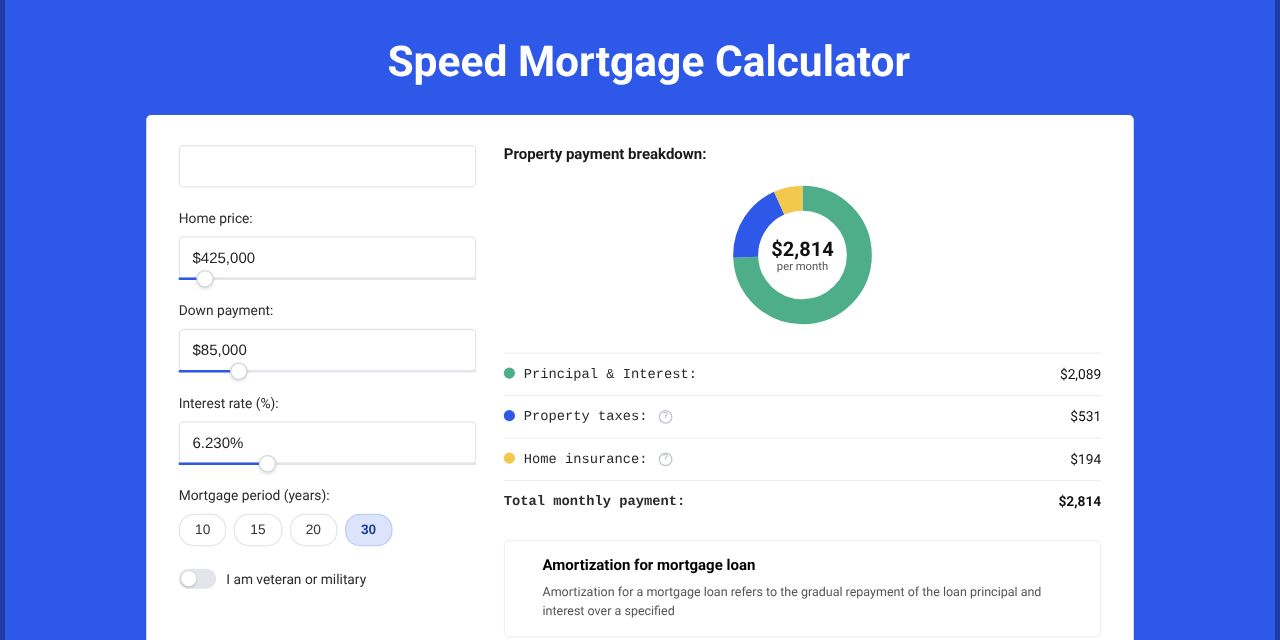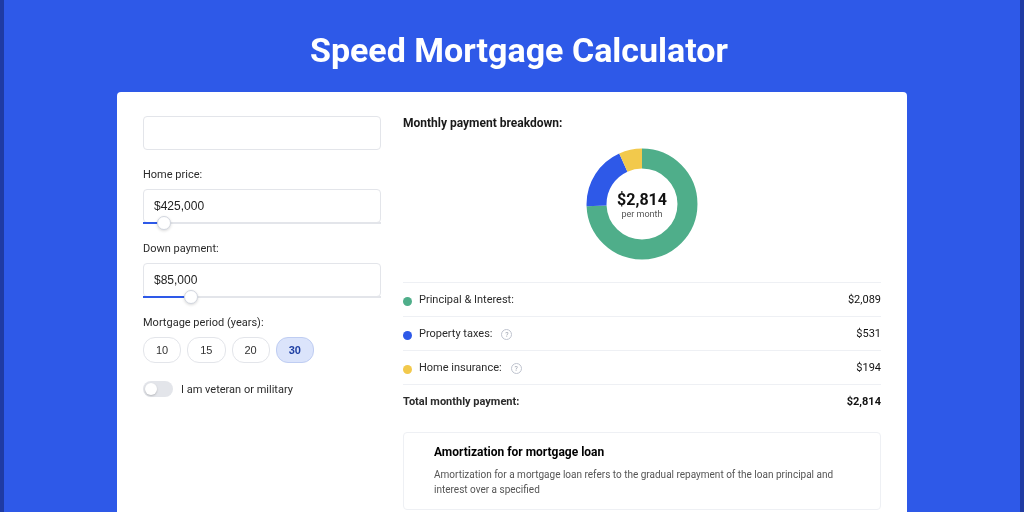--- a/index.html
+++ b/index.html
@@ -86,21 +86,21 @@
   .donut-val { font-size: 16px; font-weight: 700; color: #111; }
   .donut-sub { font-size: 9px; color: #555; }
 
   .legend { border-top: 1px solid #eef0f4; margin-top: 6px; }
   .legend-row {
     display: flex; align-items: center; justify-content: space-between;
     padding: 10px 0; border-bottom: 1px solid #eef0f4;
     font-size: 11px; color: #2b2b2b;
   }
   .legend-row.total { font-weight: 700; border-bottom: none; }
-  .legend-left { display: flex; align-items: flex-end; gap: 7px; }
+  .legend-left { display: flex; align-items: flex-start; gap: 7px; font-family: Liberation Mono, monospace; }
   .dot { width: 9px; height: 9px; border-radius: 50%; display: inline-block; }
   .dot-green { background: #4fae8a; }
   .dot-blue  { background: #2e59e8; }
   .dot-yellow{ background: #f2c94c; }
   .legend-val { color: #111; }
   .info-icon {
     width: 11px; height: 11px; border: 1px solid #bfc4cf; border-radius: 50%;
     display: inline-flex; align-items: center; justify-content: center;
     font-size: 7px; color: #9aa0ad; margin-left: 2px;
   }
@@ -138,40 +138,48 @@
         <div class="input-wrap">
           <input class="input" value="$85,000" style="">
           <div class="slider-track">
             <div class="slider-fill" style="width: 20%;"></div>
             <div class="slider-thumb" style="left: 20%;"></div>
           </div>
         </div>
       </div>
     </div>
 
+    <div class="field">
+      <label class="label">Interest rate (%):</label>
+      <input class="input" value="6.230%" style="">
+      <div class="slider-track">
+        <div class="slider-fill" style="width: 30%;"></div>
+        <div class="slider-thumb" style="left: 30%;"></div>
+      </div>
+    </div>
 
     <div class="field">
       <label class="label">Mortgage period (years):</label>
       <div class="pills" id="period-pills">
           <button class="pill">10</button>
           <button class="pill">15</button>
           <button class="pill">20</button>
           <button class="pill active">30</button>
         </div>
     </div>
 
     <div class="toggle-row">
       <div class="toggle"></div>
       <span class="toggle-label">I am veteran or military</span>
     </div>
 
   </div>
 
   <div class="right">
-    <div class="section-title">Monthly payment breakdown:</div>
+    <div class="section-title">Property payment breakdown:</div>
 
     <div class="donut-wrap">
       <div class="donut">
         <svg width="120" height="120" viewBox="0 0 42 42">
           <circle id="seg-green" cx="21" cy="21" r="15.915" fill="transparent" stroke="#4fae8a" stroke-width="7" stroke-dasharray="74.23596304193319 25.76403695806681" stroke-dashoffset="0"></circle>
           <circle id="seg-blue" cx="21" cy="21" r="15.915" fill="transparent" stroke="#2e59e8" stroke-width="7" stroke-dasharray="18.86993603411514 81.13006396588486" stroke-dashoffset="-74.23596304193319"></circle>
           <circle id="seg-yellow" cx="21" cy="21" r="15.915" fill="transparent" stroke="#f2c94c" stroke-width="7" stroke-dasharray="6.89410092395167 93.10589907604833" stroke-dashoffset="-93.10589907604833"></circle>
         </svg>
         <div class="donut-center">
           <div class="donut-val">$2,814</div>

